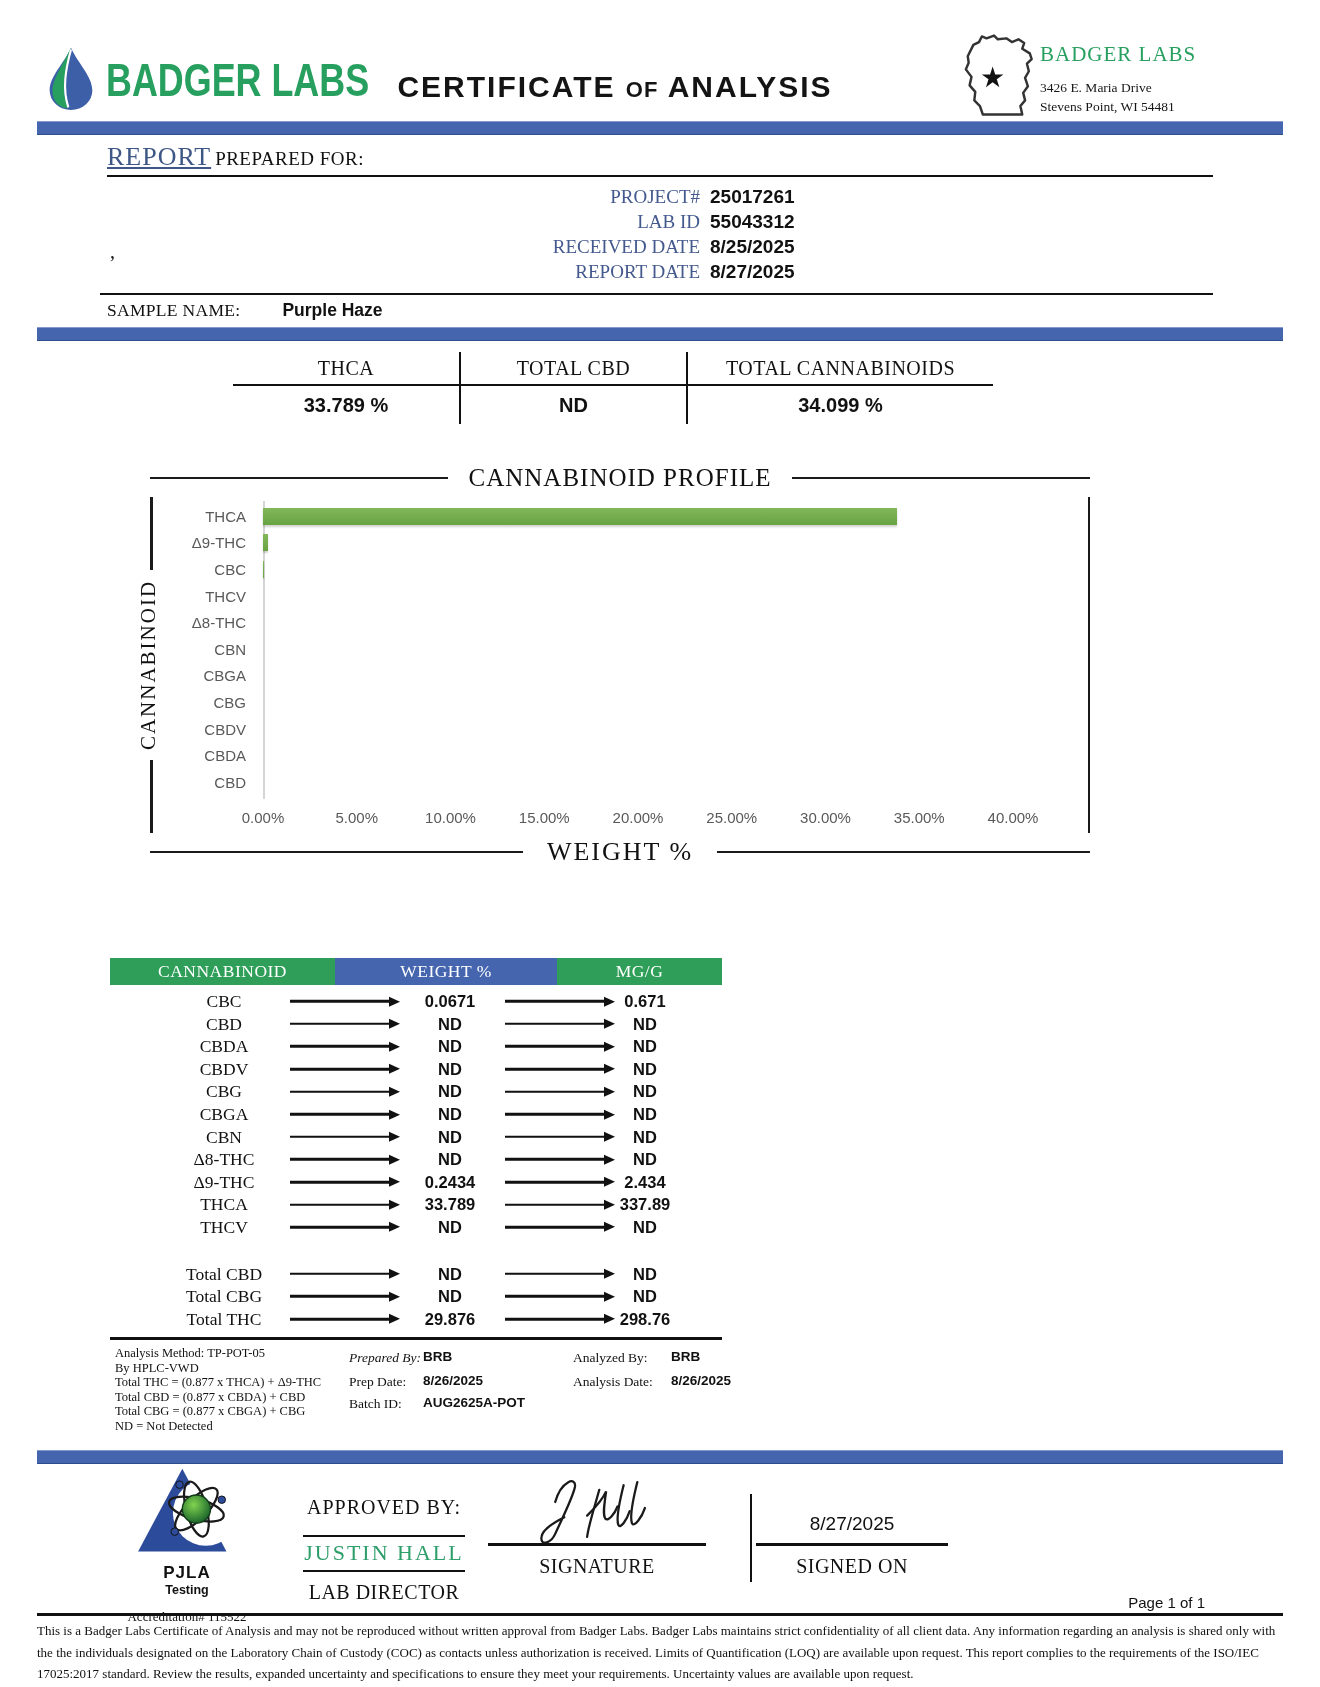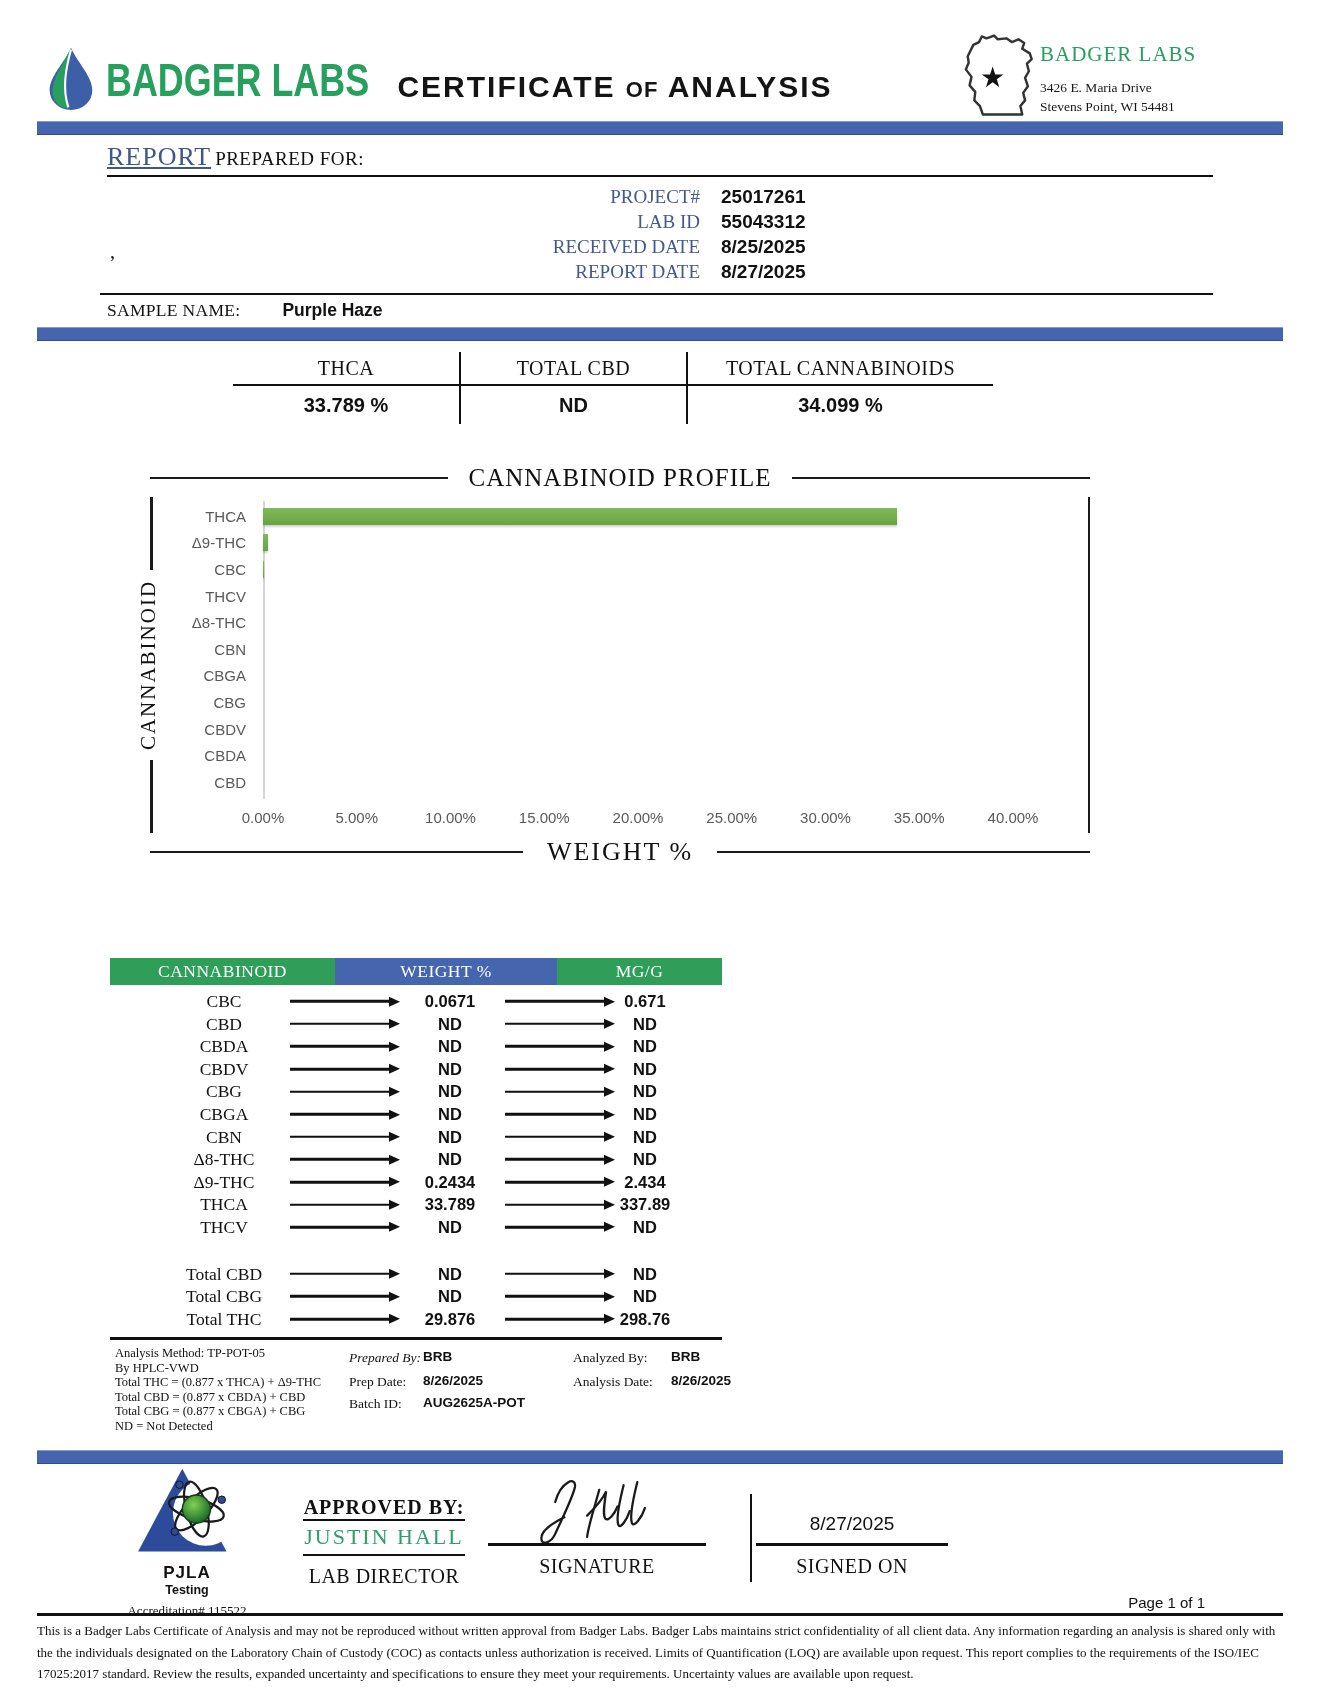--- a/index.html
+++ b/index.html
@@ -29,21 +29,21 @@
   .bluebar { position:absolute; left:37px; width:1246px; height:14px;
     background:#4565AE; border-top:1px solid #8699cb; border-bottom:1px solid #2f4c8e; }
   .bar1 { top:121px; } .bar2 { top:327px; } .bar3 { top:1450px; }
   
   .report { position:absolute; left:107px; top:142px; width:1106px; }
   .rp-report { color:#3F5787; font-size:26px; letter-spacing:1px; text-decoration:underline; margin-right:4px; }
   .rp-prepared { font-size:19px; letter-spacing:.5px; }
   .rp-rule { border-bottom:2.5px solid #111; margin-top:3px; }
   .frow { position:relative; height:25px; line-height:25px; }
   .flabel { position:absolute; right:513px; color:#44598E; font-size:19px; white-space:nowrap; }
-  .fvalue { position:absolute; left:603px; font-family:"Liberation Sans", sans-serif; font-weight:700; font-size:19px;margin-left:11px; }
+  .fvalue { position:absolute; left:603px; font-family:"Liberation Sans", sans-serif; font-weight:700; font-size:19px; }
   .stray { position:absolute; left:3px; top:98px; font-size:20px; }
   .rp-rule2 { position:absolute; left:-7px; right:0; top:151px; border-bottom:2.5px solid #111; }
   .sample { position:absolute; left:0; top:158px; font-size:17.5px; letter-spacing:.3px; white-space:nowrap; }
   .sample .sname { font-family:"Liberation Sans", sans-serif; font-weight:700; font-size:17.5px; margin-left:42px; letter-spacing:0; }
   
   .summary { position:absolute; left:233px; top:352px; display:flex; height:72px; }
   .sum-cell { display:flex; flex-direction:column; }
   .sum-cell + .sum-cell { border-left:2px solid #111; }
   .sum-label { height:34px; display:flex; align-items:center; justify-content:center;
     font-size:20px; letter-spacing:.5px; border-bottom:2.5px solid #111; }
@@ -96,23 +96,23 @@
   
   .notes { position:absolute; left:115px; top:1346px; width:1000px; }
   .n-col1 { position:absolute; left:0; top:0; width:290px; font-size:12.5px; line-height:14.5px; }
   .nrow { position:absolute; white-space:nowrap; }
   .nlabel { font-size:13.5px; }
   .nvalue { font-family:"Liberation Sans", sans-serif; font-weight:700; font-size:13.5px; }
   
   .pjla { position:absolute; left:112px; top:1464px; width:150px; text-align:center; }
   .pjla-name { font-family:"Liberation Sans", sans-serif; font-weight:700; font-size:17px; letter-spacing:1px; margin-top:1px; }
   .pjla-div { font-family:"Liberation Sans", sans-serif; font-weight:700; font-size:12.5px; }
-  .pjla-acc { font-size:13px; white-space:nowrap; margin-top:6px; }
+  .pjla-acc { font-size:13px; white-space:nowrap; margin-top:12px; }
   .approved { position:absolute; left:303px; top:1496px; width:162px; text-align:center; }
-  .ap-label { font-size:20px; letter-spacing:1px; padding-bottom:0; border-bottom:2.5px solid #111;font-weight:bold; }
+  .ap-label { font-size:20px; letter-spacing:1px; padding-bottom:16px; border-bottom:2.5px solid #111; }
   .ap-name { font-size:22px; color:#2E9E6B; letter-spacing:2px; padding:3px 0 4px; border-bottom:2.5px solid #111; white-space:nowrap; }
   .ap-title { font-size:20px; letter-spacing:.5px; padding-top:9px; white-space:nowrap; }
   .sig { position:absolute; left:488px; top:1462px; width:218px; text-align:center; }
   .sig-img { height:81px; display:flex; align-items:flex-end; justify-content:center; }
   .sig-line { border-bottom:3px solid #111; }
   .sig-label { font-size:20px; letter-spacing:.5px; padding-top:9px; }
   .divline { position:absolute; left:750px; top:1494px; width:2px; height:88px; background:#111; }
   .signed { position:absolute; left:756px; top:1462px; width:192px; text-align:center; }
   .signed-date { height:81px; display:flex; align-items:flex-end; justify-content:center;
     font-family:"Liberation Sans", sans-serif; font-size:19px; padding-bottom:8px; }

